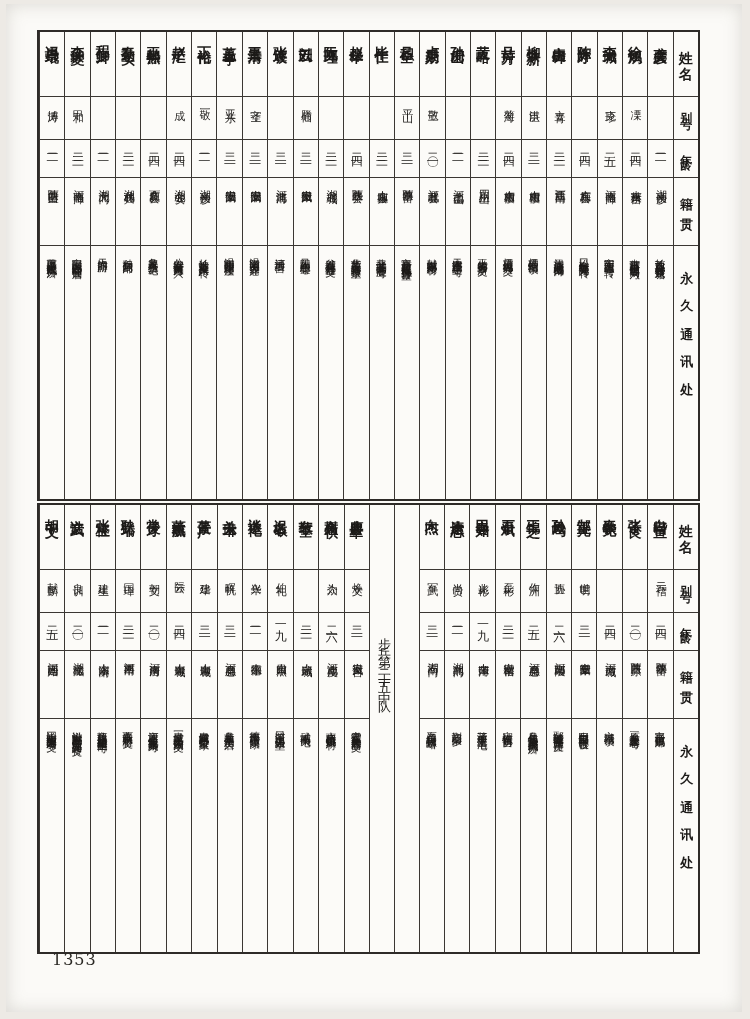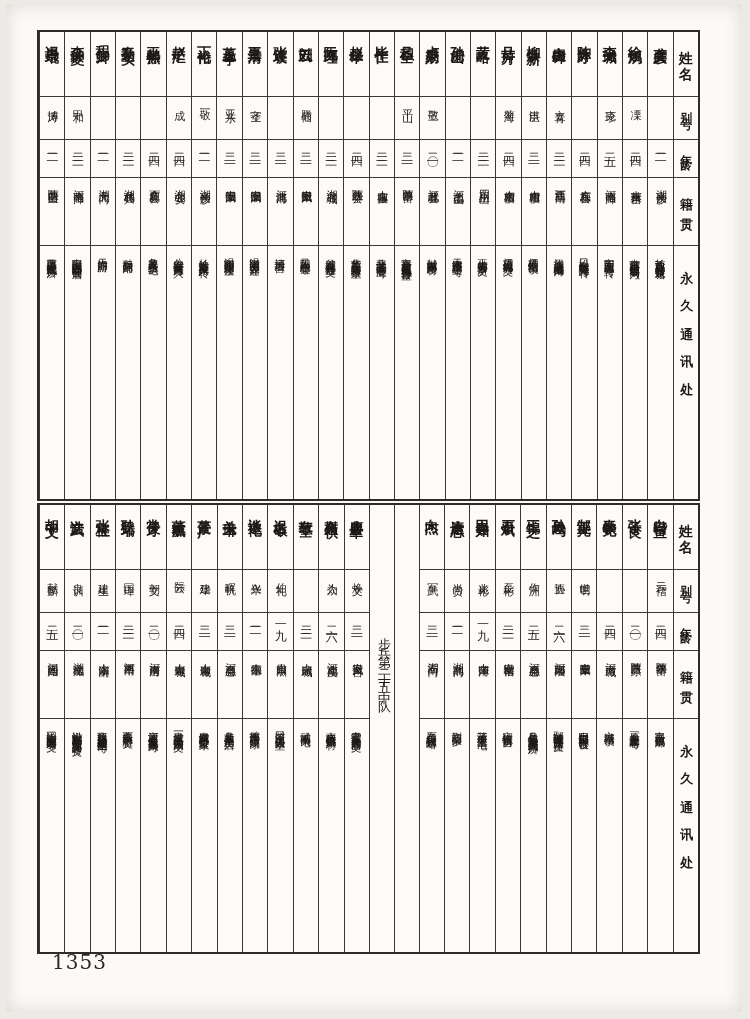--- a/index.html
+++ b/index.html
@@ -59,21 +59,21 @@
   .hcol .c-age .vt{font-size:12px;font-weight:700;letter-spacing:5px;padding-top:4px;}
   .hcol .c-place .vt{font-size:13px;font-weight:700;letter-spacing:20px;padding-top:10px;}
   .hcol .c-addr .vt{font-size:13px;font-weight:700;letter-spacing:28px;padding-top:14px;}
   .unit-label{
     position:absolute;left:5px;top:122px;
     writing-mode:vertical-rl;-webkit-text-orientation:upright;text-orientation:upright;
     font-size:13px;letter-spacing:9px;font-weight:400;
   }
   .page-number{
     position:absolute;left:52px;top:950px;
-    font-family:"DejaVu Serif",serif;font-size:20px;color:#2a2824;
+    font-family:"DejaVu Serif",serif;font-size:16px;color:#2a2824;
     letter-spacing:1px;
   }
 </style>
 </head>
 <body>
 
 <div class="scan-page"></div>
 
 <div class="vtable" id="top-table">
   <div class="hcol">

